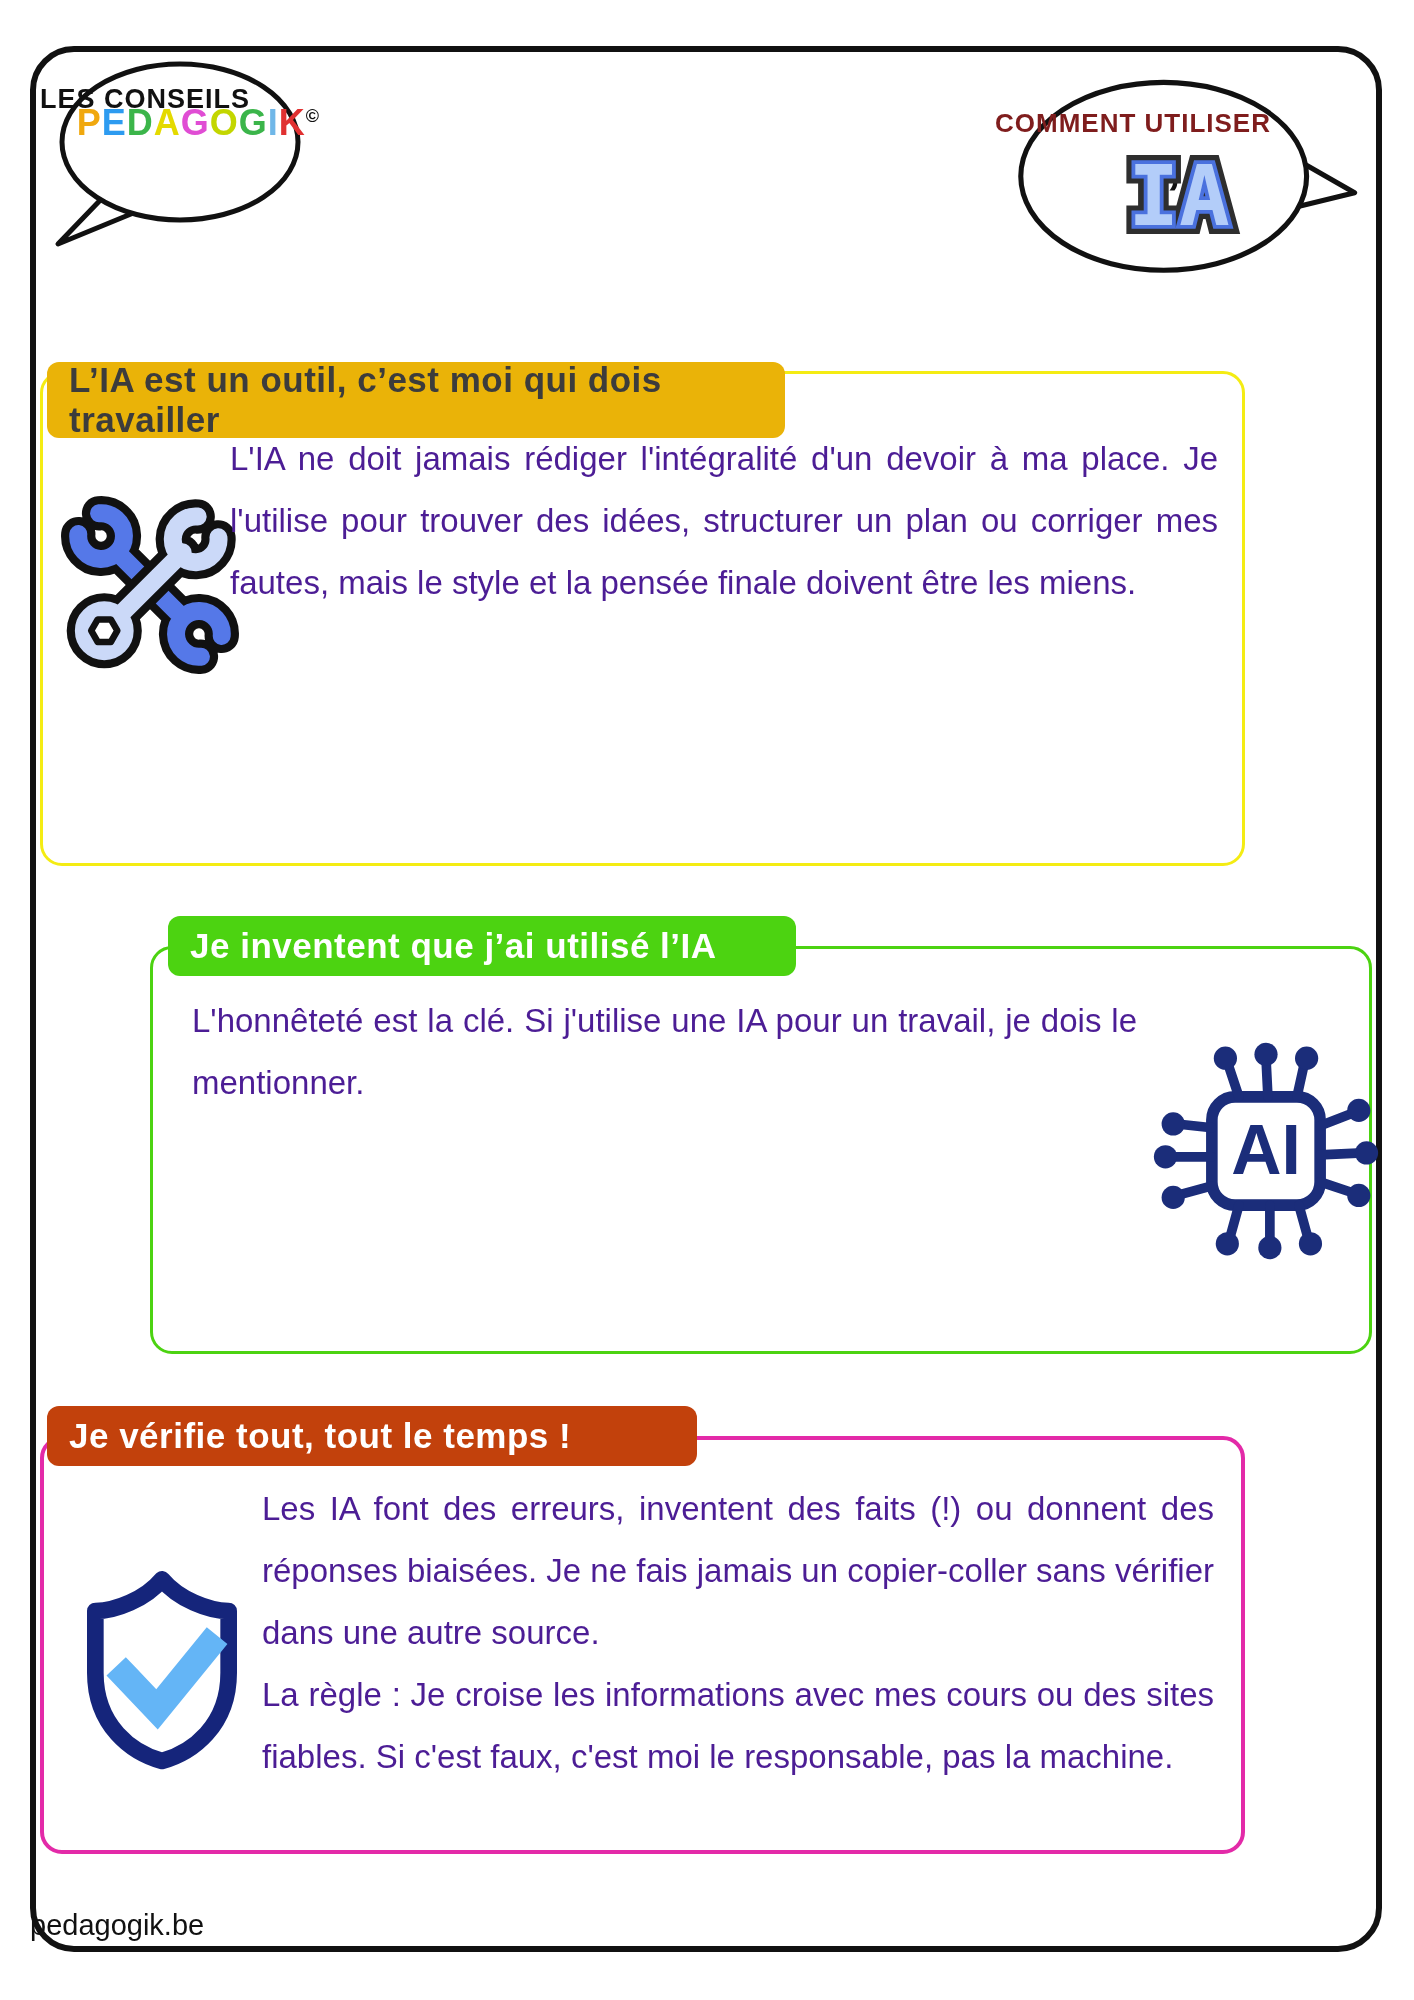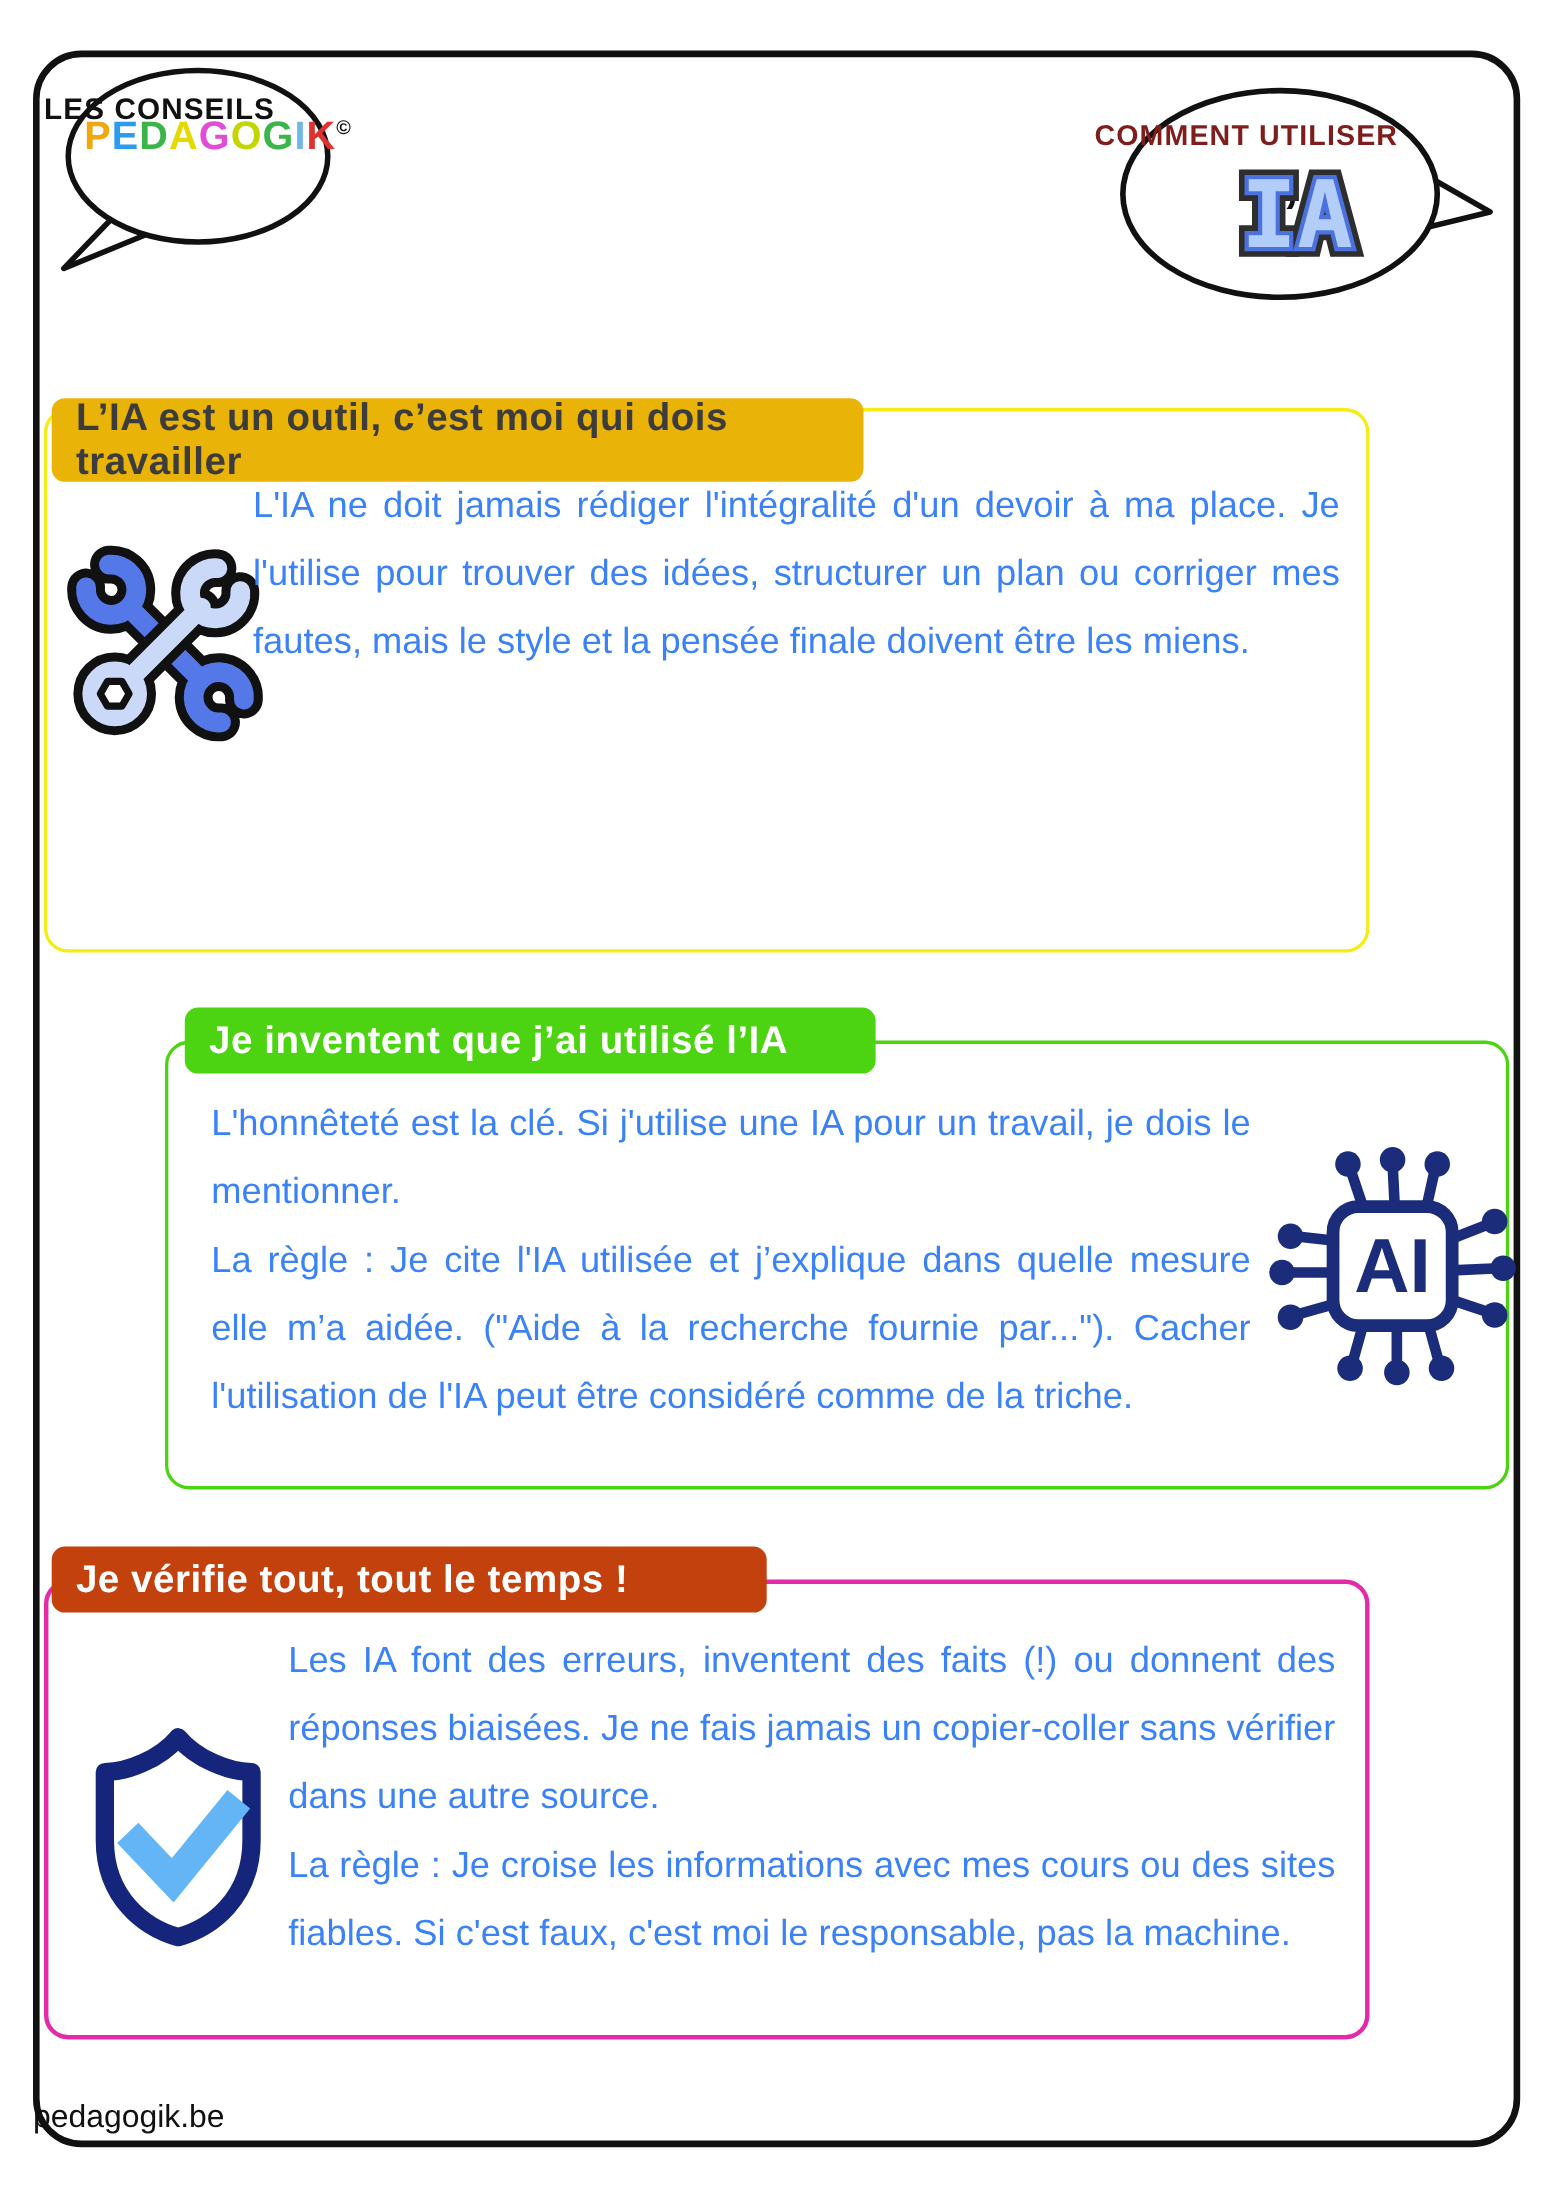--- a/index.html
+++ b/index.html
@@ -33,21 +33,21 @@
     display:flex;align-items:center;justify-content:center;gap:8px;
   }
   .qb-prefix,.qb-suffix{font-weight:bold;font-size:56px;color:#111;}
   
   .sec-header{
     position:absolute;border-radius:12px;display:flex;align-items:center;
     font-weight:bold;font-size:35px;padding-left:22px;box-sizing:border-box;
     letter-spacing:0.5px;
   }
   .sec-box{position:absolute;border-radius:22px;background:#fff;box-sizing:border-box;}
-  .sec-body{position:absolute;text-align:justify;color:#3b82f6;font-size:33px;line-height:62px;}
+  .sec-body{position:absolute;text-align:justify;color:#4c1d95;font-size:33px;line-height:62px;}
   .sec-body .para{margin:0;}
   .icon-box{position:absolute;}
   .icon-box svg{width:100%;height:100%;}
   #h1{left:47px;top:362px;width:738px;height:76px;background:#eab308;color:#3C3C3C;}
   #b1{left:40px;top:371px;width:1205px;height:495px;border:3px solid #F4EC13;}
   #body1{left:230px;top:428px;width:988px;}
   #icon1{left:52px;top:482px;width:196px;height:206px;}
   #h2{left:168px;top:916px;width:628px;height:60px;background:#4CD311;color:#fff;}
   #b2{left:150px;top:946px;width:1222px;height:408px;border:3px solid #4CD311;}
   #body2{left:192px;top:990px;width:945px;}
@@ -141,21 +141,20 @@
         <circle cx="83" cy="108" r="6"></circle>
       <circle cx="12" cy="46" r="6"></circle>
         <circle cx="8" cy="63" r="6"></circle>
         <circle cx="12" cy="84" r="6"></circle>
     </g>
     <text x="60" y="72" text-anchor="middle" font-family="Liberation Sans, sans-serif" font-weight="bold" font-size="36" fill="#1B2D7A">AI</text>
   </svg>
 </div>
 <div class="sec-body" id="body2">
     <p class="para">L'honnêteté est la clé. Si j'utilise une IA pour un travail, je dois le mentionner.</p>
-    <p class="para">La règle : Je cite l'IA utilisée et j’explique dans quelle mesure elle m’a aidée. ("Aide à la recherche fournie par..."). Cacher l'utilisation de l'IA peut être considéré comme de la triche.</p>
   </div>
 
 <div class="sec-box" id="b3"></div>
 <div class="sec-header" id="h3">Je vérifie tout, tout le temps !</div>
 <div class="icon-box" id="icon3">
   <svg viewBox="0 0 120 130">
     <path d="M60 10 C 50 22, 32 29, 20 29 L 20 66 C 20 98, 42 114, 60 119 C 78 114, 100 98, 100 66 L 100 29 C 88 29, 70 22, 60 10 Z" fill="#fff" stroke="#15257B" stroke-width="10" stroke-linejoin="round"></path>
     <path d="M38 68 L57 88 L88 50" fill="none" stroke="#64B5F6" stroke-width="16" stroke-linecap="square" stroke-linejoin="miter"></path>
   </svg>
 </div>

